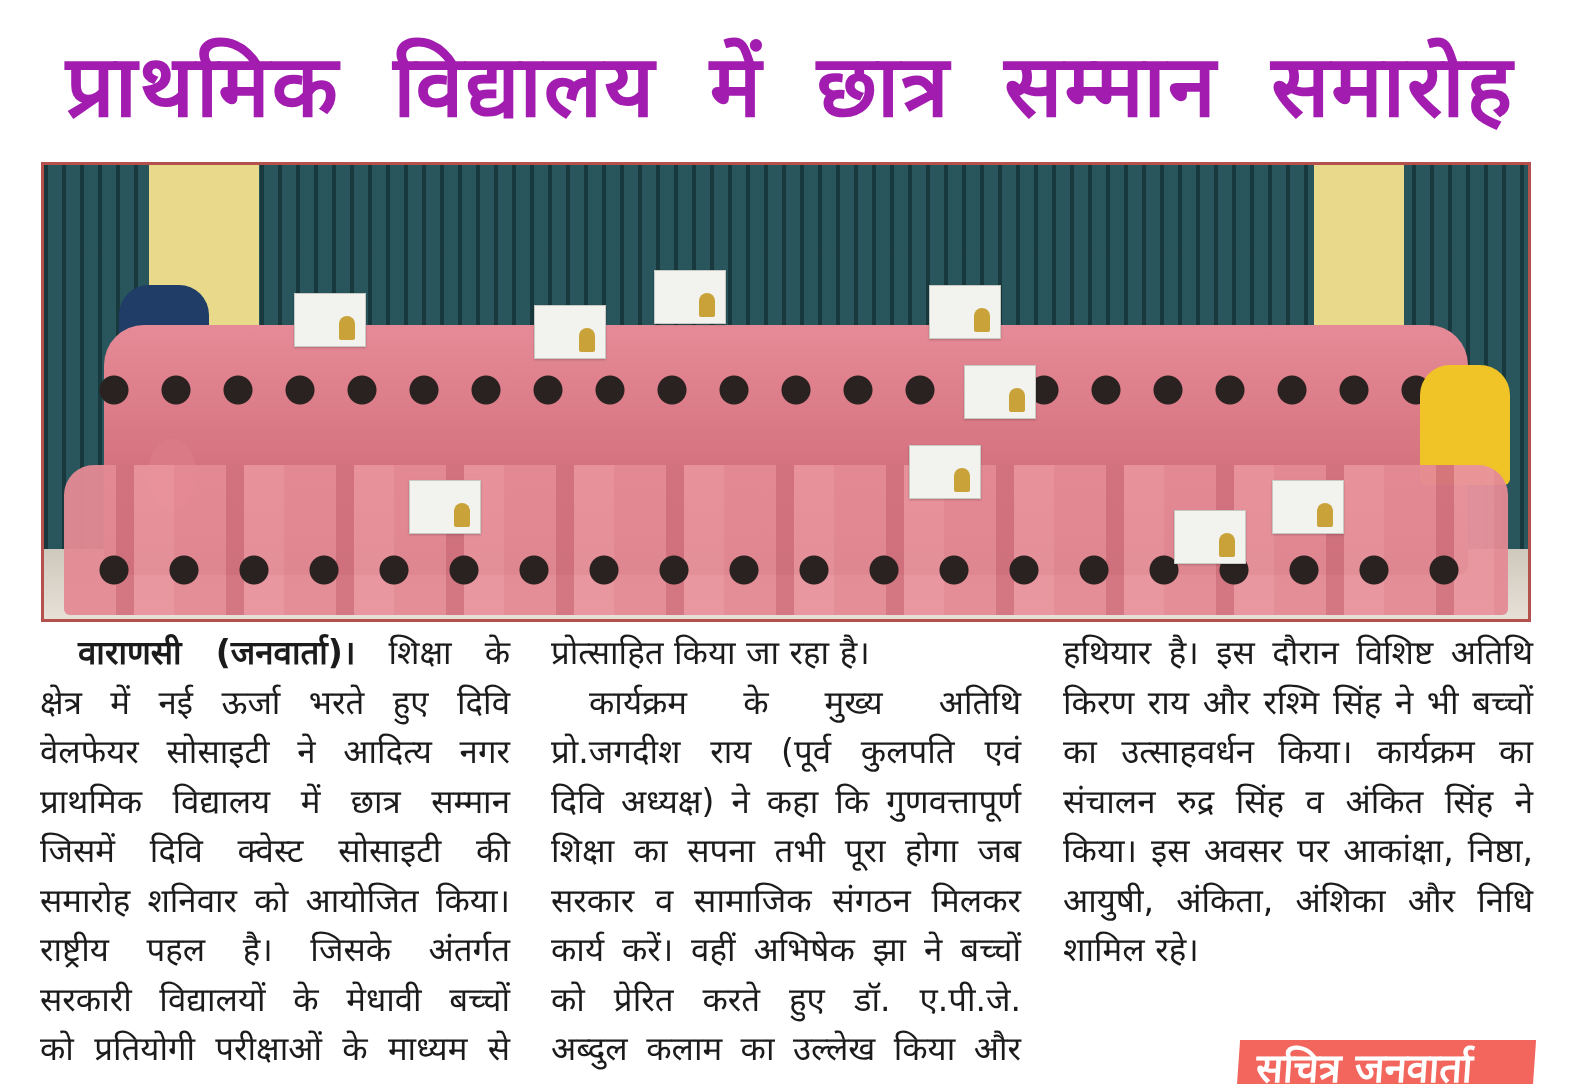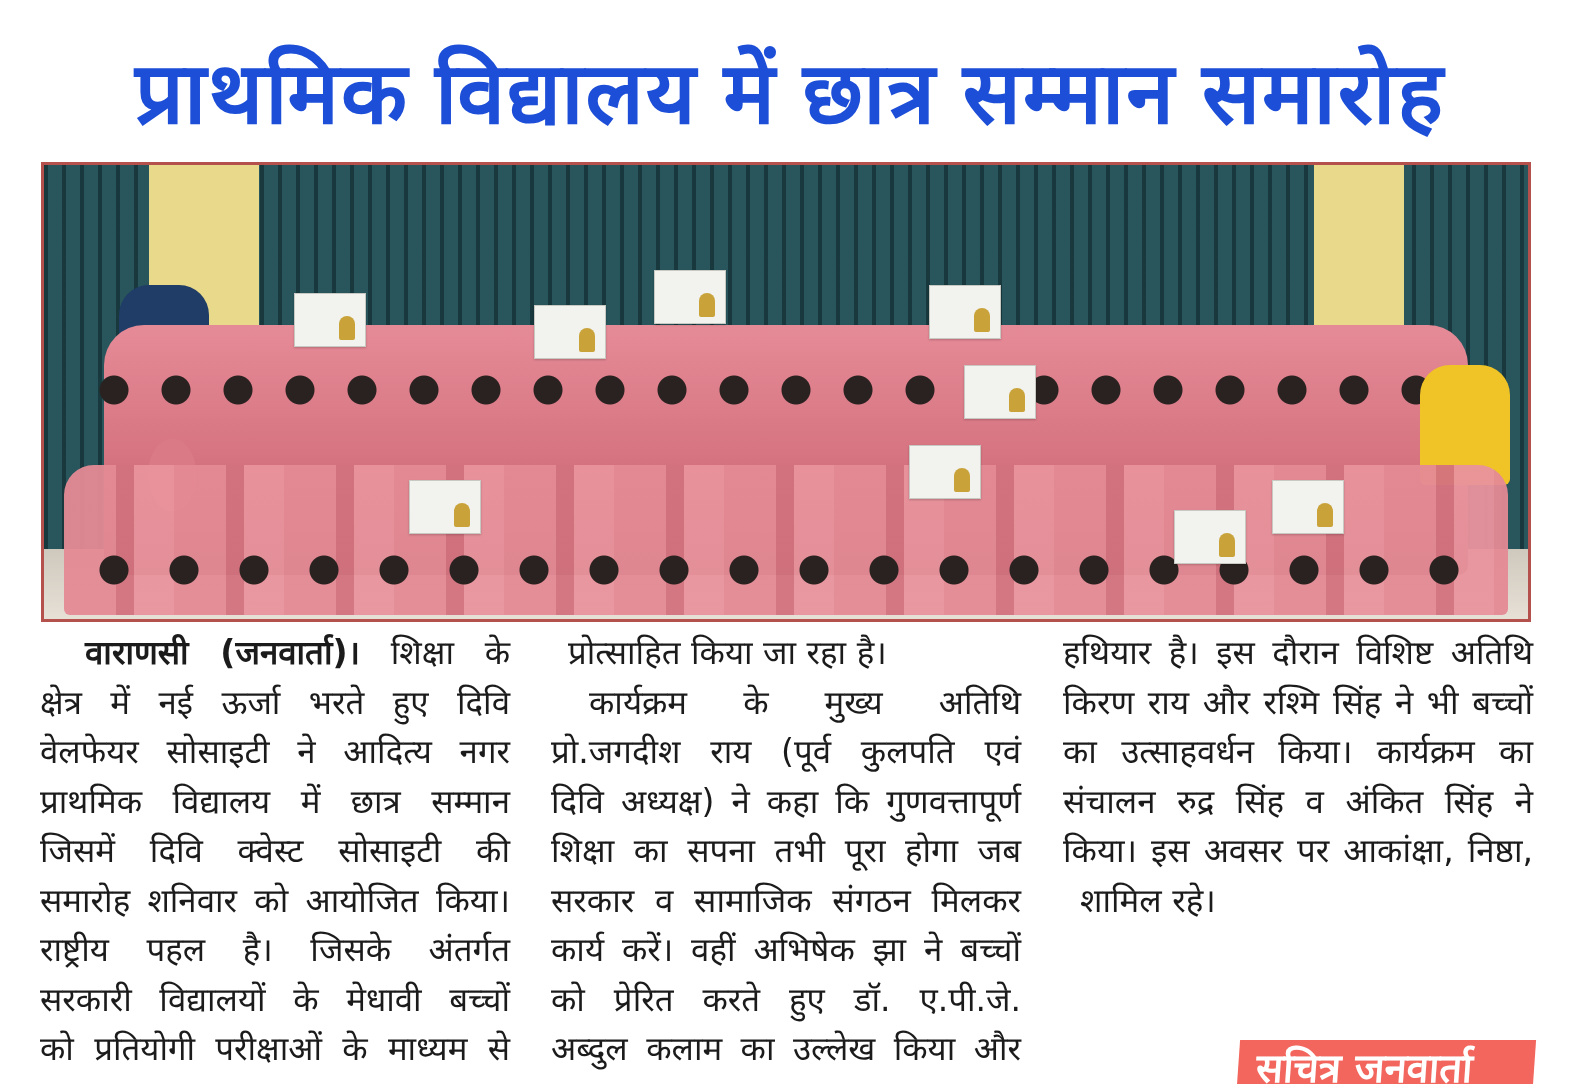--- a/index.html
+++ b/index.html
@@ -3,23 +3,23 @@
 <meta charset="utf-8">
 <style>
   html, body { margin:0; padding:0; }
   body {
     width:1595px; height:1084px; overflow:hidden; background:#ffffff;
     font-family:"DejaVu Sans", "Liberation Sans", sans-serif; color:#1a1a1a;
     position:relative;
   }
   .headline {
     position:absolute; left:40px; top:38px; width:1500px; height:110px;
-    font-family:Liberation Sans, sans-serif; font-weight:bold;
+    font-family:Liberation Mono, monospace; font-weight:bold;
     font-size:86px; line-height:110px; letter-spacing:2px;
-    color:#1d4ed8; white-space:nowrap; text-align:center;
+    color:#a21caf; white-space:nowrap; text-align:center;
   }
   .photo {
     position:absolute; left:41px; top:162px; width:1490px; height:460px;
     border:3px solid #b5514c; box-sizing:border-box; overflow:hidden;
     background:#2f5d63;
   }
   .photo .bg-grille {
     position:absolute; inset:0;
     background:
       repeating-linear-gradient(90deg, rgba(20,50,55,0.85) 0 4px, rgba(40,85,92,0.9) 4px 18px);
@@ -66,25 +66,25 @@
   .photo .blue-shirt {
     position:absolute; left:75px; top:120px; width:90px; height:140px;
     background:#1f3d66; border-radius:30px 30px 6px 6px;
   }
   .col {
     position:absolute; top:628px; width:470px;
     font-size:33px; line-height:49.5px; color:#1b1b1b;
     text-align:justify; text-align-last:justify;
   }
   .col .line { display:block; white-space:nowrap; text-align:justify; text-align-last:justify; }
-  .col .line.last { text-align-last:left;margin-left:17px; }
+  .col .line.last { text-align-last:left; }
   .col1 { left:40px; }
   .col2 { left:551px; }
   .col3 { left:1063px; }
-  .dateline { font-weight:bold;margin-left:7px; }
+  .dateline { font-weight:bold; }
   .indent { padding-left:38px; }
   .tag {
     position:absolute; left:1238px; top:1040px; width:296px; height:60px;
     background:#f2665d; color:#ffffff; font-weight:bold; font-size:40px;
     line-height:56px; padding-left:18px; box-sizing:border-box; overflow:hidden;
     transform:skewX(-4deg); white-space:nowrap;
   }
 </style>
 </head>
 <body>
@@ -137,16 +137,17 @@
   <span class="line">को प्रेरित करते हुए डॉ. ए.पी.जे.</span>
   <span class="line">अब्दुल कलाम का उल्लेख किया और</span>
 </div>
 
 <div class="col col3">
   <span class="line">हथियार है। इस दौरान विशिष्ट अतिथि</span>
   <span class="line">किरण राय और रश्मि सिंह ने भी बच्चों</span>
   <span class="line">का उत्साहवर्धन किया। कार्यक्रम का</span>
   <span class="line">संचालन रुद्र सिंह व अंकित सिंह ने</span>
   <span class="line">किया। इस अवसर पर आकांक्षा, निष्ठा,</span>
+  <span class="line">आयुषी, अंकिता, अंशिका और निधि</span>
   <span class="line last">शामिल रहे।</span>
 </div>
 
 <div class="tag">सचित्र जनवार्ता</div>
 
 </body></html>

